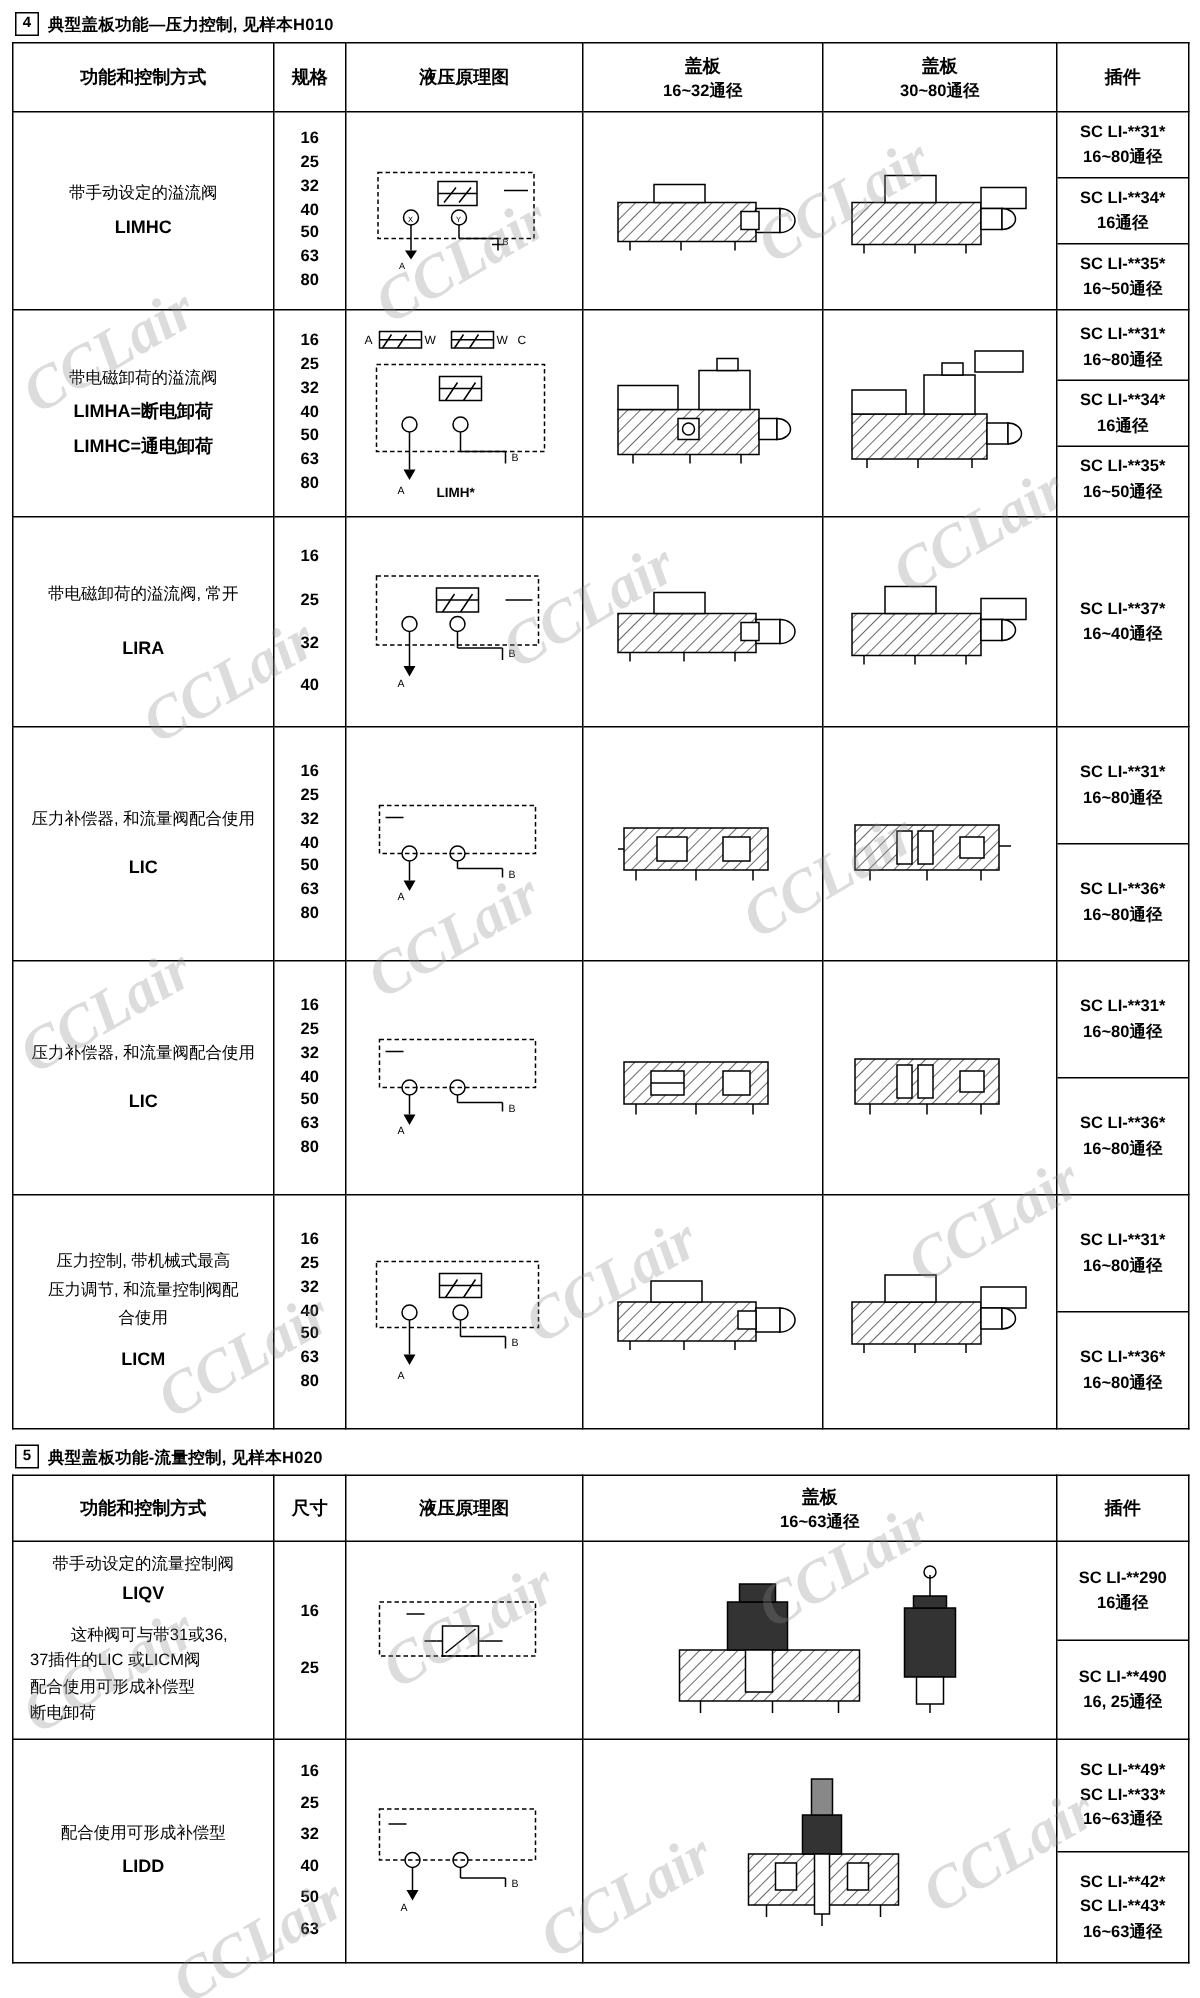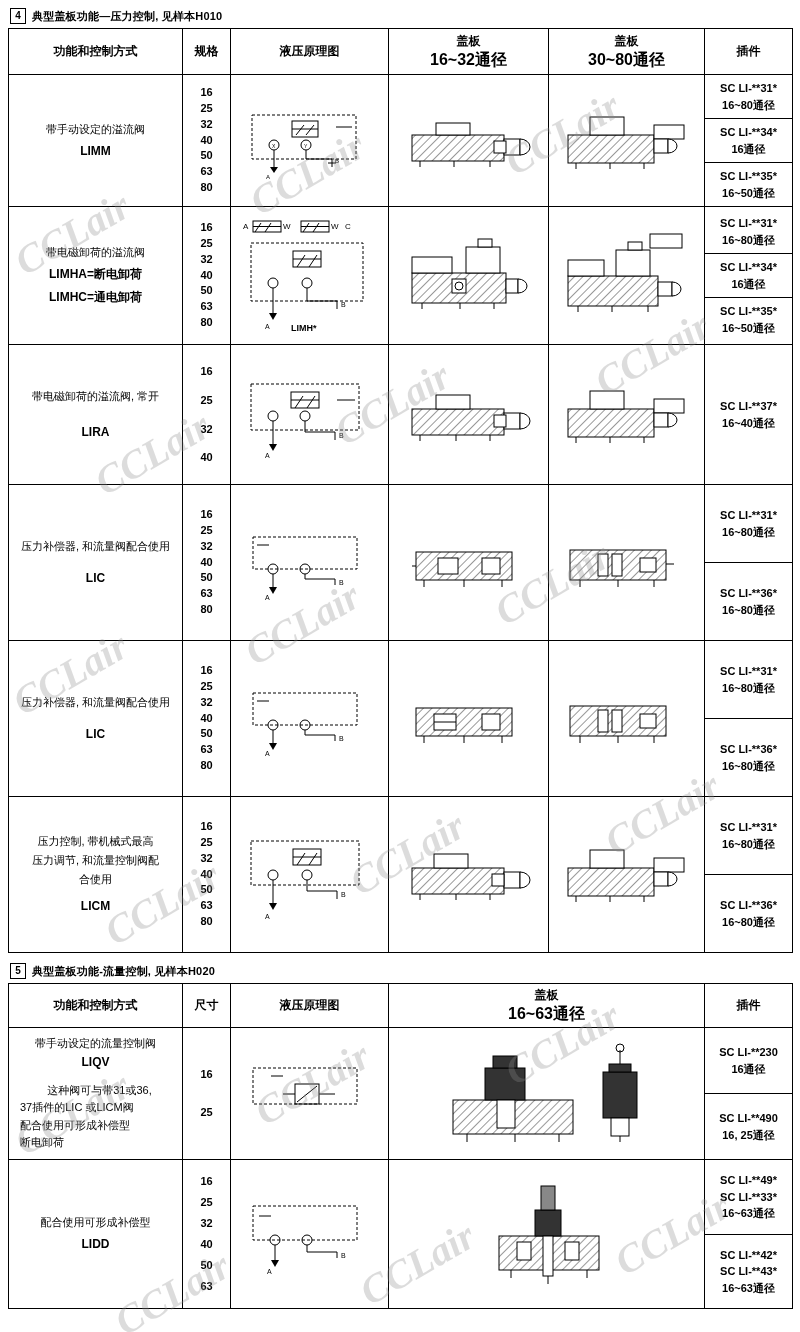--- a/index.html
+++ b/index.html
@@ -25,21 +25,21 @@
   table.grid{border-collapse:collapse;width:784px;table-layout:fixed;}
   table.grid td,table.grid th{
     border:1px solid #000;
     vertical-align:middle;
     text-align:center;
     font-size:11px;
     padding:2px 3px;
     box-sizing:border-box;
   }
   table.grid th{font-weight:bold;font-size:12px;}
-  .hdr-sub{font-size:16px;font-weight:bold;display:block;}
+  .hdr-sub{font-size:11px;font-weight:bold;display:block;}
 
   .func-cell{font-size:11px;line-height:1.9;}
   .func-cell .code{font-weight:bold;font-size:12px;}
   .spec-cell{font-size:11px;line-height:1.45;font-weight:bold;}
   .plug{font-size:11px;font-weight:bold;line-height:1.5;}
   .plug .sz{font-weight:bold;text-align:center;}
   .plug-box{padding:5px 2px;}
   .plug-sep{border-top:1px solid #000;}
 
   
@@ -93,21 +93,21 @@
           <span class="hdr-sub">30~80通径</span>
         </th>
         <th>插件</th>
       </tr>
     </thead>
     <tbody>
 
       <tr style="height:120px">
         <td class="func-cell">
           <div>带手动设定的溢流阀</div>
-          <div class="code">LIMM</div>
+          <div class="code">LIMHC</div>
         </td>
         <td class="spec-cell">
           <div>16</div>
           <div>25</div>
           <div>32</div>
           <div>40</div>
           <div>50</div>
           <div>63</div>
           <div>80</div>
         </td>
@@ -589,21 +589,21 @@
             <rect x="206" y="30" width="34" height="46" fill="#333" stroke="#000"></rect>
             <rect x="212" y="22" width="22" height="8" fill="#333" stroke="#000"></rect>
             <line x1="223" y1="8" x2="223" y2="22" stroke="#000"></line>
             <circle cx="223" cy="6" r="4" fill="none" stroke="#000"></circle>
             <rect x="214" y="76" width="18" height="18" fill="#fff" stroke="#000"></rect>
             <line x1="223" y1="94" x2="223" y2="100" stroke="#000"></line>
           </svg>
         </td>
         <td style="padding:0">
           <div class="plug plug-box" style="padding:16px 2px">
-            <div>SC LI-**230</div>
+            <div>SC LI-**290</div>
             <div class="sz">16通径</div>
           </div>
           <div class="plug plug-box plug-sep" style="padding:16px 2px">
             <div>SC LI-**490</div>
             <div class="sz">16, 25通径</div>
           </div>
         </td>
       </tr>
 
       <tr style="height:126px">

